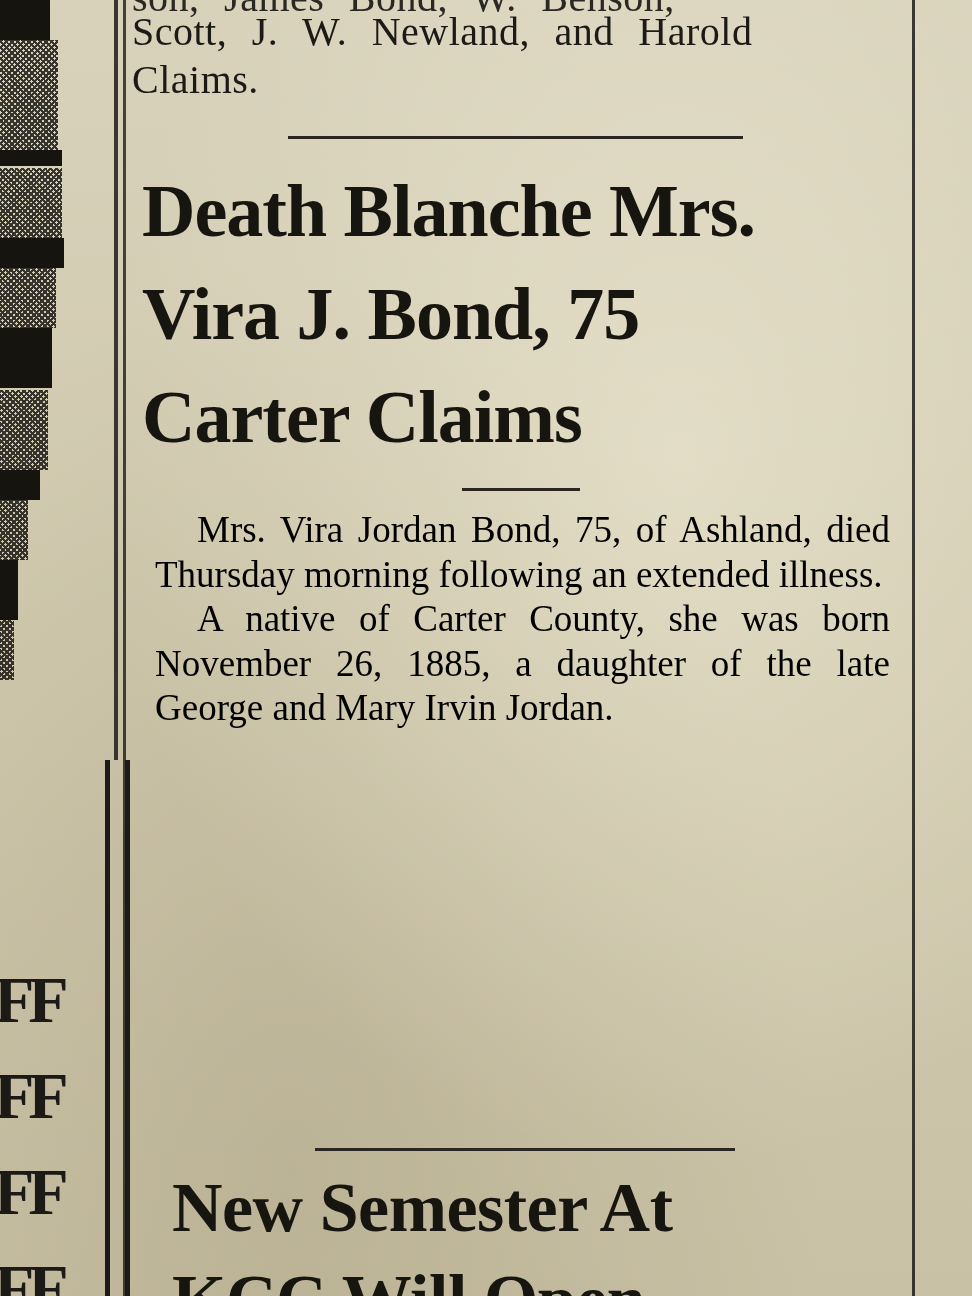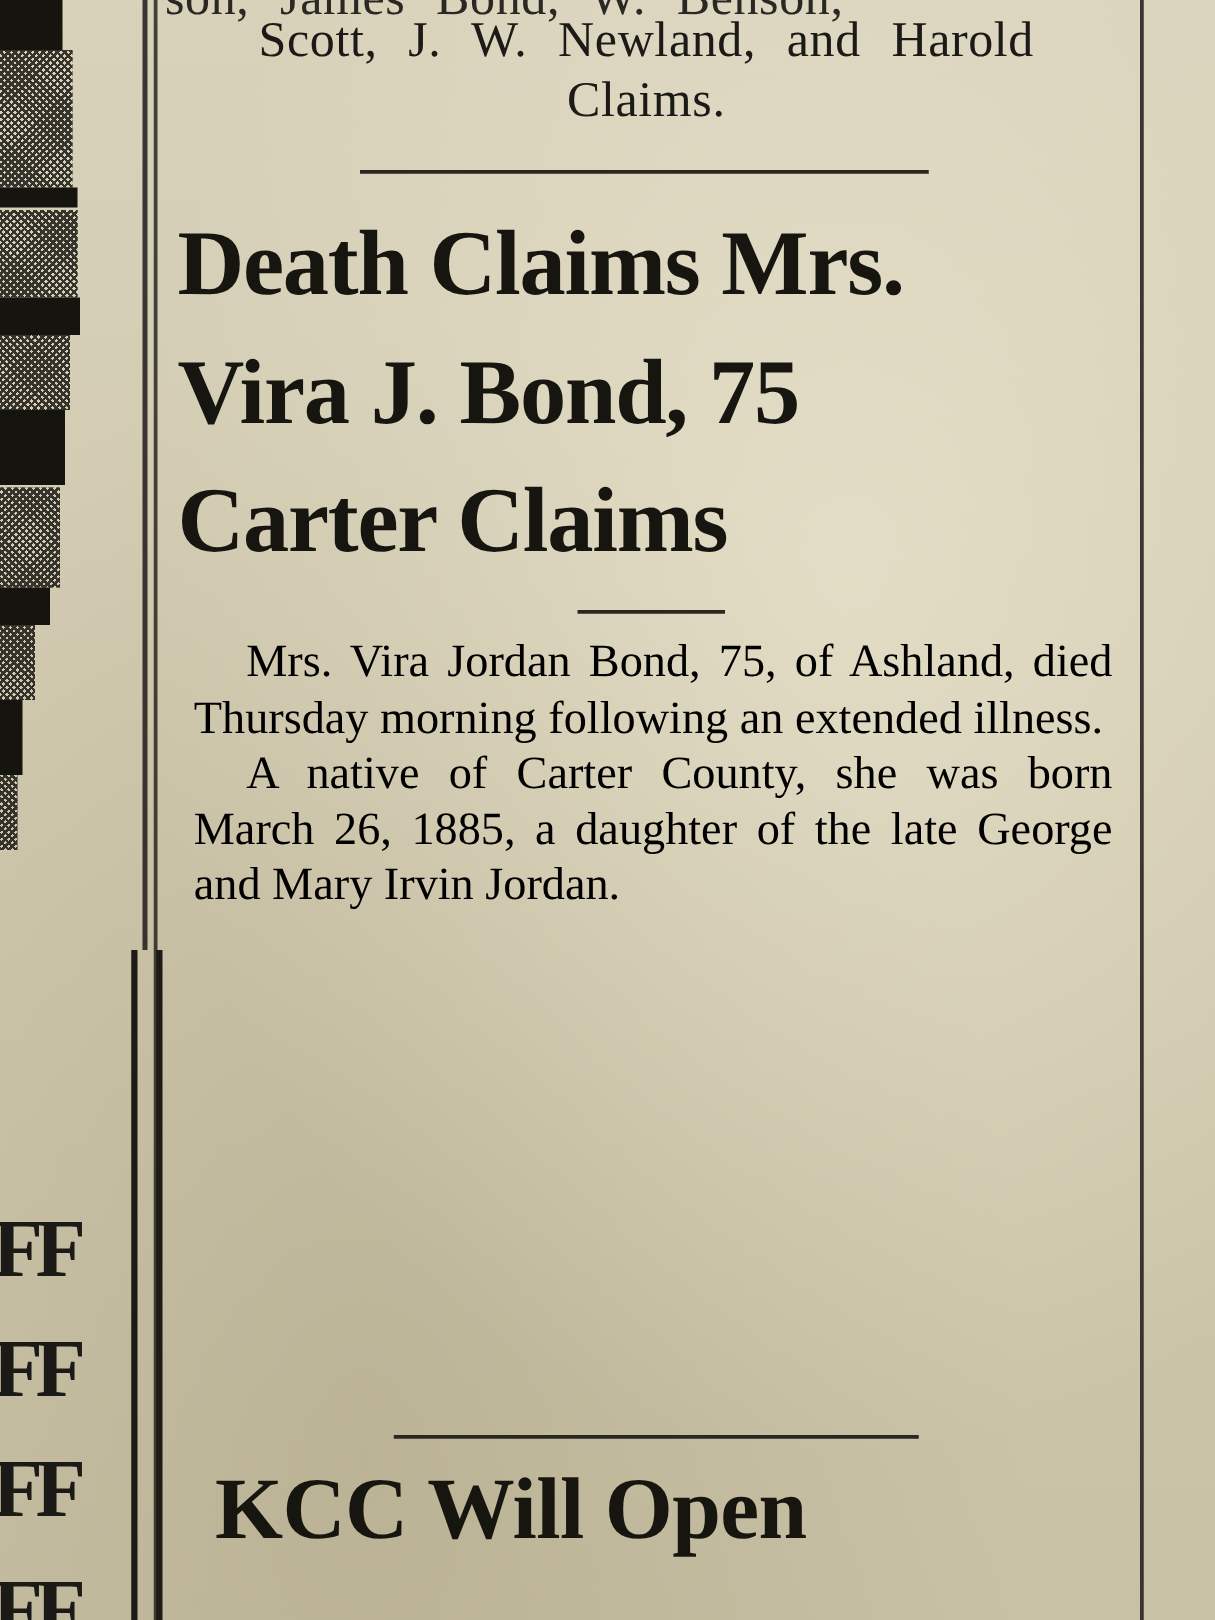--- a/index.html
+++ b/index.html
@@ -71,21 +71,20 @@
     }
     .prev-text {
       position: absolute;
       left: 132px;
       top: 8px;
       width: 770px;
       font-size: 40px;
       line-height: 48px;
       letter-spacing: 0.5px;
       word-spacing: 14px;
-      text-align: center;
     }
     .prev-text .top-cut {
       position: absolute;
       top: -34px;
       left: 0;
       color: #2a2822;
     }
     .headline {
       position: absolute;
       left: 142px;
@@ -161,29 +160,30 @@
 
 <div class="prev-text">
   <div class="top-cut">son, James Bond, W. Benson,</div>
   <div>Scott, J. W. Newland, and Harold</div>
   <div>Claims.</div>
 </div>
 
 <div class="hrule" style="left:288px;top:136px;width:455px;"></div>
 
 <div class="headline">
-  <div>Death Claims Mrs.</div>
+  <div>Death Blanche Mrs.</div>
   <div>Vira J. Bond, 75</div>
   <div>Carter Claims</div>
 </div>
 
 <div class="hrule" style="left:462px;top:488px;width:118px;"></div>
 
 <div class="body-text">
   <p>Mrs. Vira Jordan Bond, 75, of Ashland, died Thursday morning following an extended illness.</p>
-  <p>A native of Carter County, she was born March 26, 1885, a daughter of the late George and Mary Irvin Jordan.</p>
+  <p>A native of Carter County, she was born November 26, 1885, a daughter of the late George and Mary Irvin Jordan.</p>
 </div>
 
 <div class="hrule" style="left:315px;top:1148px;width:420px;"></div>
 
 <div class="next-headline">
+  <div>New Semester At</div>
   <div>KCC Will Open</div>
 </div>
 
 </body></html>

